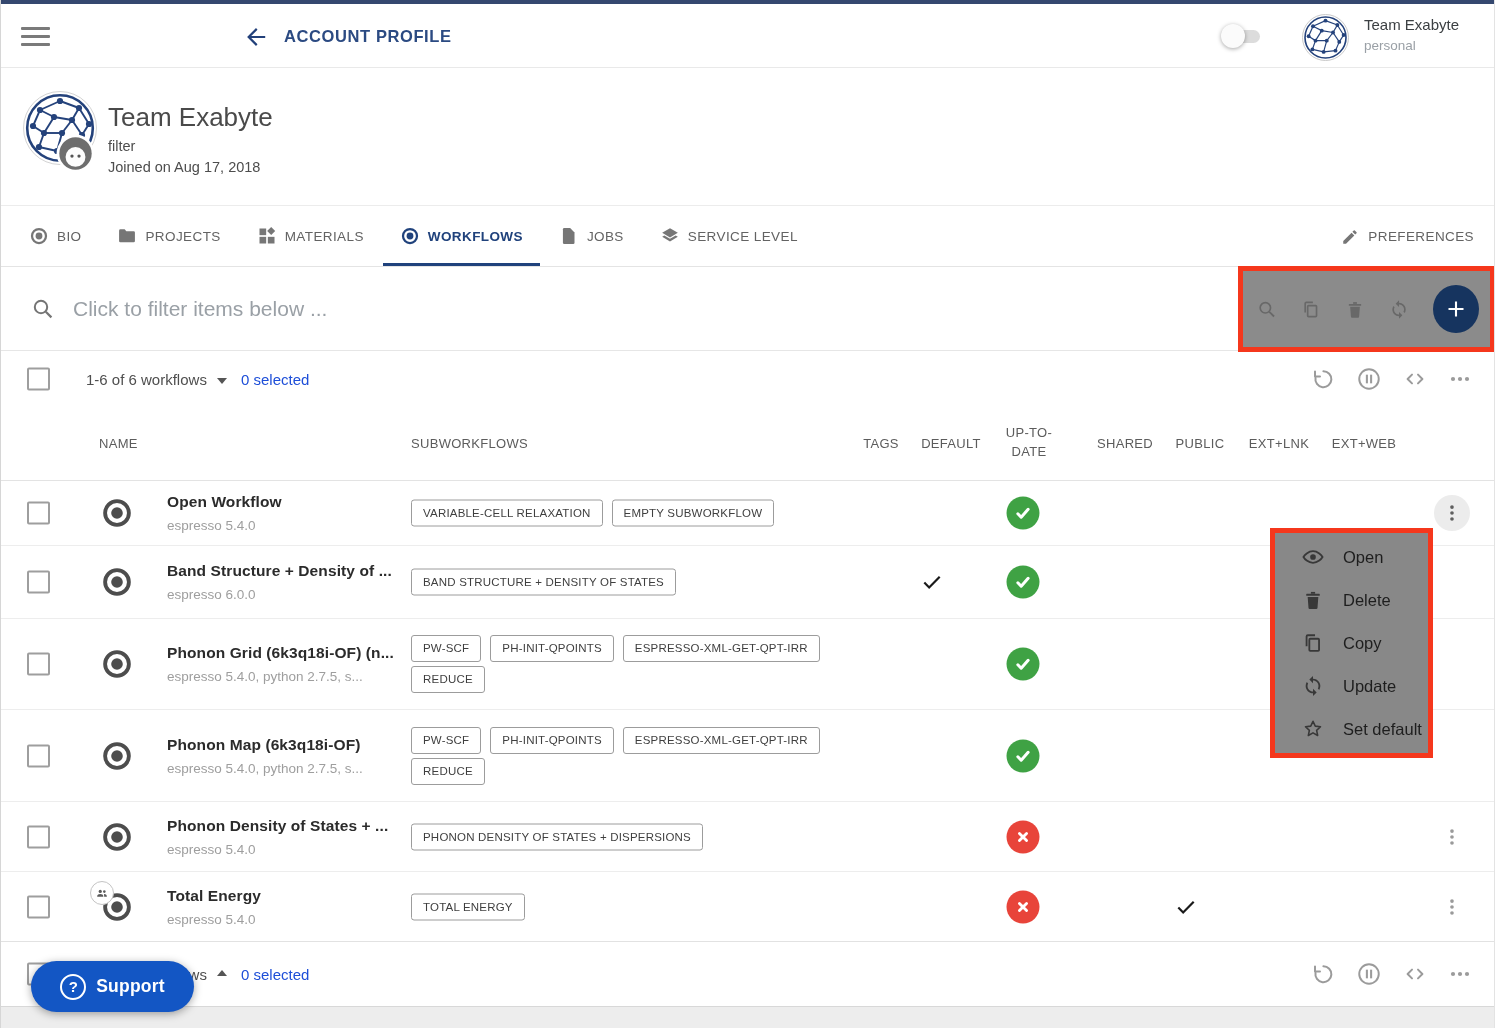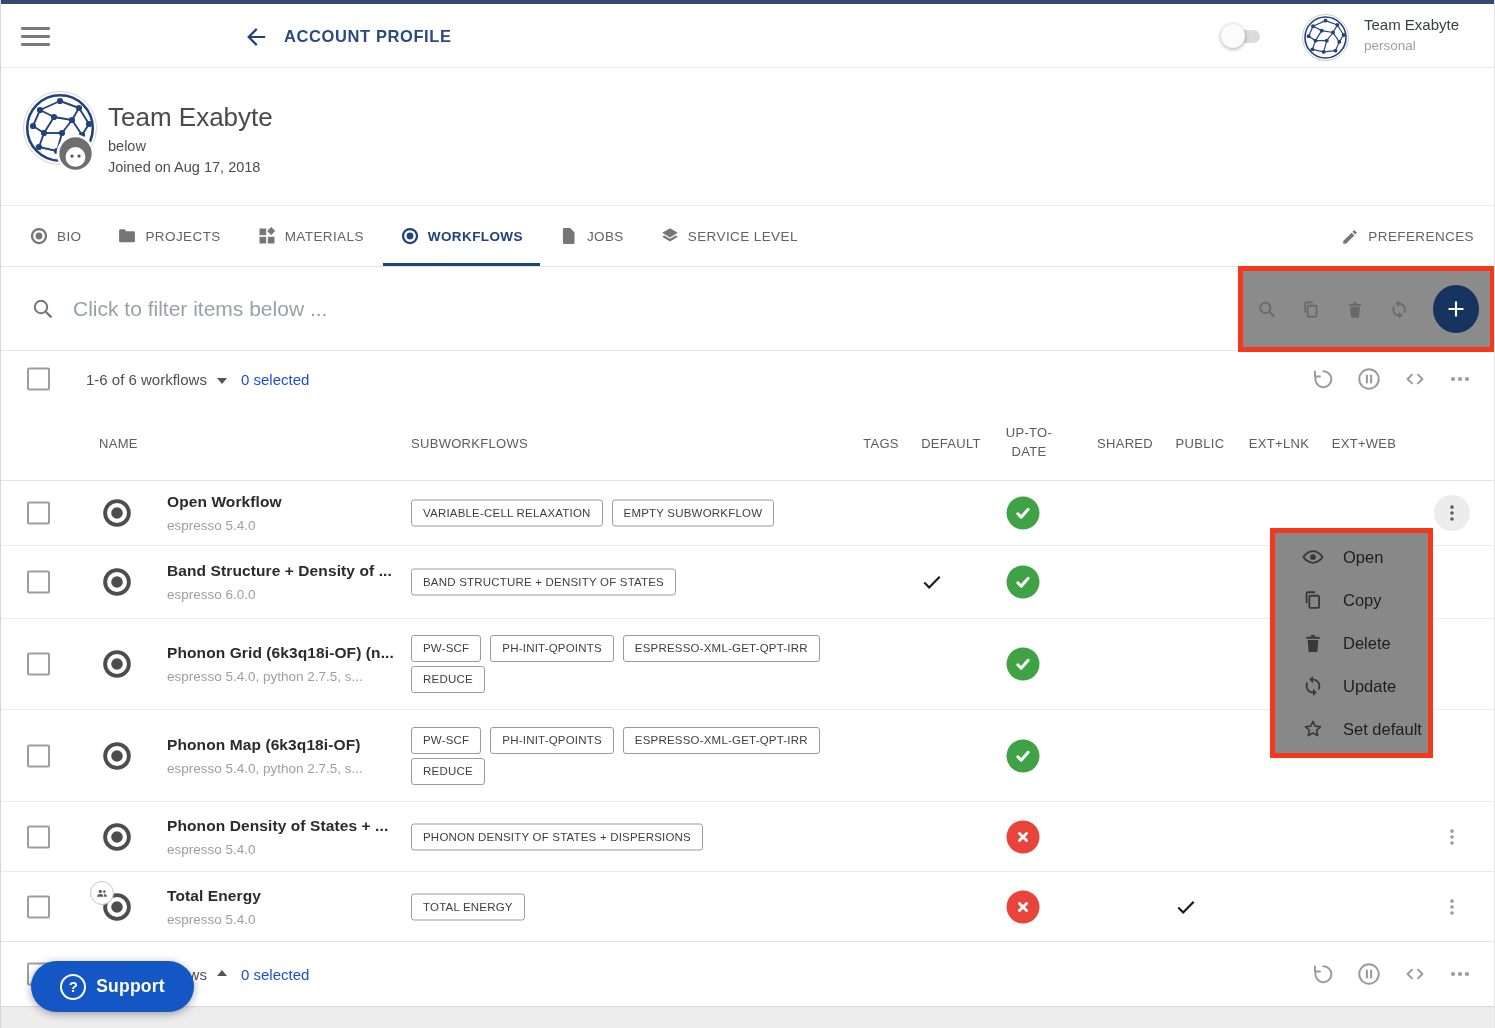--- a/index.html
+++ b/index.html
@@ -327,21 +327,21 @@
   <div class="profile">
     <div class="avatar-big">
       <svg style="width:72px;height:72px">
           <use href="#i-molecule"></use>
         </svg>
       <svg class="face-badge">
           <use href="#i-face"></use>
         </svg>
     </div>
     <div class="nm">Team Exabyte</div>
-    <div class="un">below</div>
+    <div class="un">filter</div>
     <div class="jd">Joined on Aug 17, 2018</div>
   </div>
 
   <div class="tabbar">
     <div class="tab">
       <svg class="ic">
           <use href="#i-target"></use>
         </svg>
       <span>BIO</span>
     </div>
@@ -613,29 +613,29 @@
 
   <div class="ctx">
     <div class="ctx-item">
       <svg class="ic">
           <use href="#i-eye"></use>
         </svg>
       <span>Open</span>
     </div>
     <div class="ctx-item">
       <svg class="ic">
+          <use href="#i-trash"></use>
+        </svg>
+      <span>Delete</span>
+    </div>
+    <div class="ctx-item">
+      <svg class="ic">
           <use href="#i-copy"></use>
         </svg>
       <span>Copy</span>
-    </div>
-    <div class="ctx-item">
-      <svg class="ic">
-          <use href="#i-trash"></use>
-        </svg>
-      <span>Delete</span>
     </div>
     <div class="ctx-item">
       <svg class="ic">
           <use href="#i-sync"></use>
         </svg>
       <span>Update</span>
     </div>
     <div class="ctx-item">
       <svg class="ic">
           <use href="#i-star"></use>

